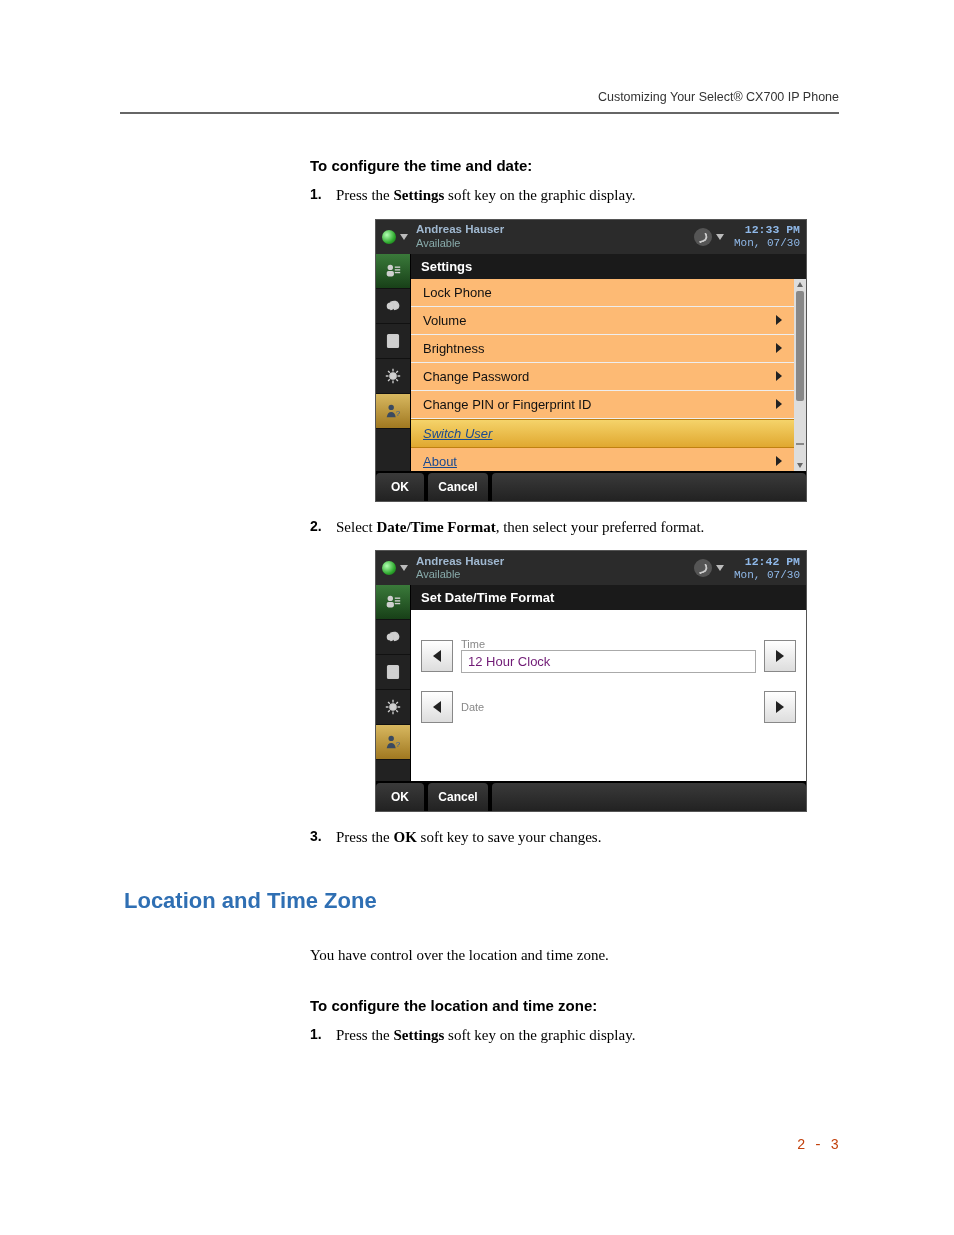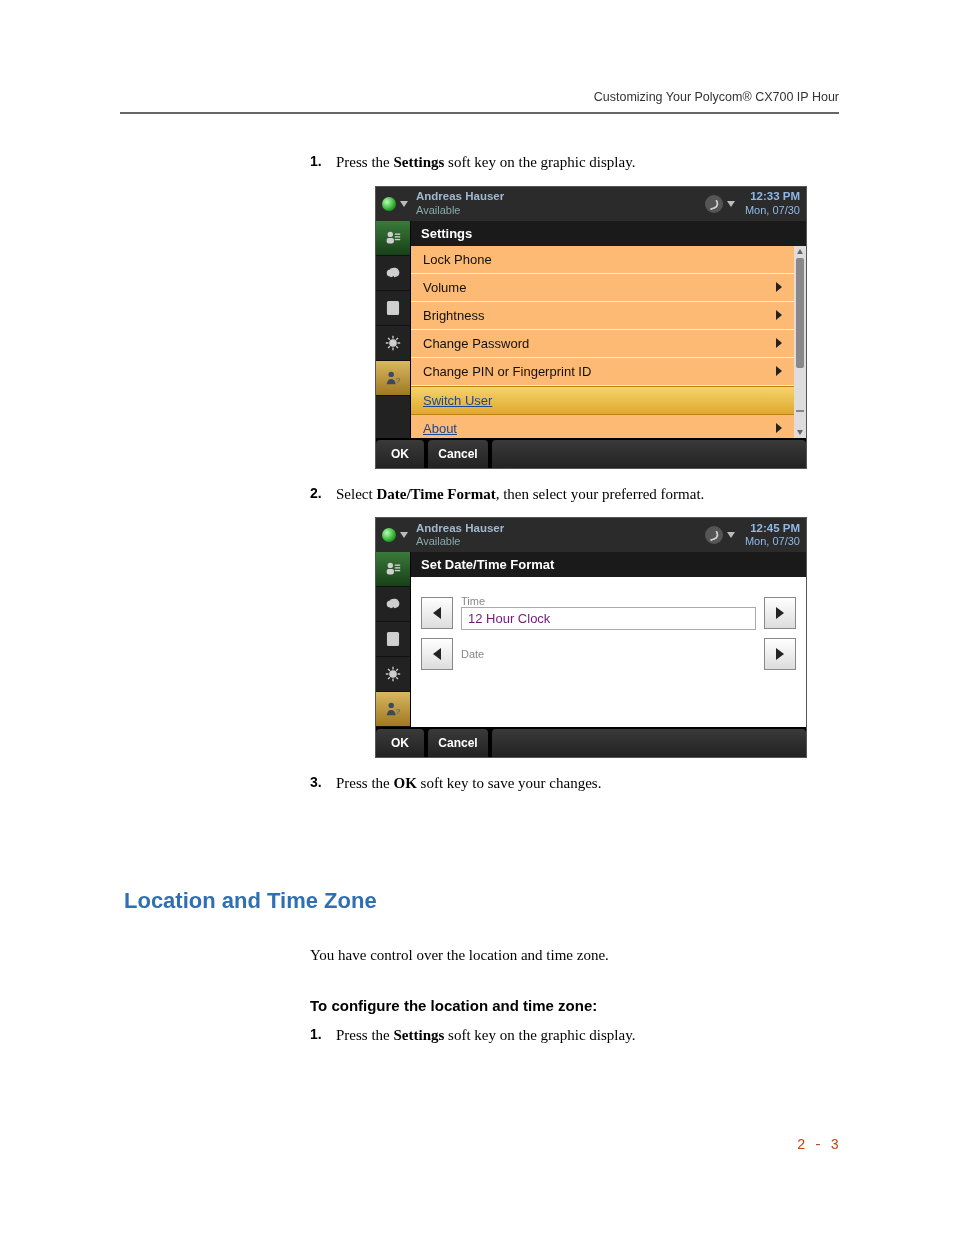--- a/index.html
+++ b/index.html
@@ -147,21 +147,21 @@
     transform: rotate(-20deg);
   }
   .fwd-chevron {
     width: 0; height: 0;
     border-left: 4px solid transparent;
     border-right: 4px solid transparent;
     border-top: 6px solid #bbb;
     margin-right: 10px;
     flex: none;
   }
-  .ph-time { text-align: right; font-size: 11.5px; line-height: 1.15; color: #8fb8e8; }
+  .ph-time { text-align: right; font-size: 11.5px; line-height: 1.15; color: #8fb8e8; font-family: Liberation Mono, monospace; }
   .ph-time .t { font-weight: bold; display: block; }
   .ph-time .d { font-size: 11px; }
   .ph-body {
     display: flex;
     background: #111;
   }
   .tabs {
     width: 34px;
     background: #222;
     display: flex;
@@ -207,20 +207,21 @@
     font-size: 13px;
     border-bottom: 1px solid #eee;
     text-decoration: none;
   }
   .panel-item.selected {
     background: linear-gradient(#f5d36a, #e0a830);
     border-top: 1px solid #c08010;
     border-bottom: 1px solid #c08010;
     color: #1a4a90;
     text-decoration: underline;
+    font-style: italic;
   }
   .panel-item.link {
     color: #1a4a90;
     text-decoration: underline;
   }
   .chev-right {
     width: 0; height: 0;
     border-top: 5px solid transparent;
     border-bottom: 5px solid transparent;
     border-left: 6px solid #222;
@@ -284,21 +285,21 @@
 
   
   .dtform {
     background: #fff;
     padding: 10px 10px 40px 10px;
   }
   .dtrow {
     display: flex;
     align-items: center;
     gap: 8px;
-    margin: 8px 0;
+    margin: 18px 0;
   }
   .arrow-btn {
     width: 30px;
     height: 30px;
     border: 1px solid #888;
     background: linear-gradient(#fff, #ddd);
     display: flex;
     align-items: center;
     justify-content: center;
     flex: none;
@@ -332,24 +333,25 @@
 
   
   .tab svg path, .tab svg rect, .tab svg circle { fill: #d0d0d0; }
   .tab.highlight svg path, .tab.highlight svg circle { fill: #3a4a60; }
 </style>
 </head>
 <body>
 
 <div class="page">
 
-  <div class="running-header">Customizing Your Polycom® CX700 IP Hour</div>
+  <div class="running-header">Customizing Your Select® CX700 IP Phone</div>
   <div class="header-rule"></div>
 
   <div class="content">
+    <div class="bold-heading">To configure the time and date:</div>
 
     <ol class="steps">
       <li>
         <span class="num">1.</span>
         <span>Press the </span><strong>Settings</strong><span> soft key on the graphic display.</span>
       </li>
     </ol>
 
     <div class="phone">
       <div class="ph-top">
@@ -461,21 +463,21 @@
       <div class="ph-top">
         <span class="presence-dot"></span>
         <span class="presence-chevron"></span>
         <div class="ph-id">
           <span class="name">Andreas Hauser</span>
           <span class="status">Available</span>
         </div>
         <span class="fwd-icon"></span>
         <span class="fwd-chevron"></span>
         <div class="ph-time">
-          <span class="t">12:45 PM</span>
+          <span class="t">12:42 PM</span>
           <span class="d">Mon, 07/30</span>
         </div>
       </div>
       <div class="ph-body">
         <div class="tabs">
           <div class="tab active">
             <svg viewBox="0 0 20 20">
                 <circle cx="7" cy="6" r="3"></circle>
                 <rect x="3" y="10" width="8" height="6" rx="2"></rect>
                 <rect x="12" y="5" width="6" height="1.5"></rect>

